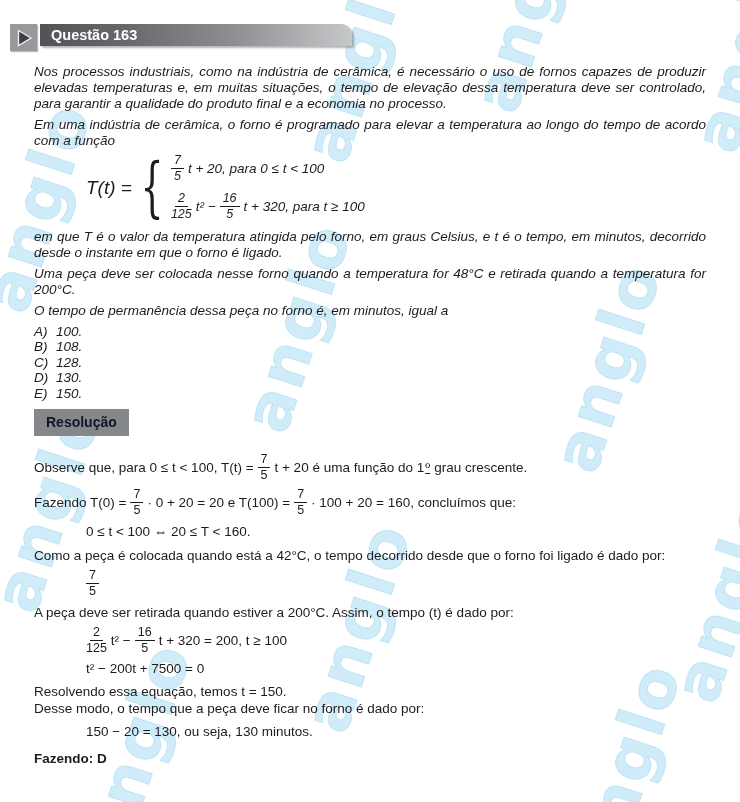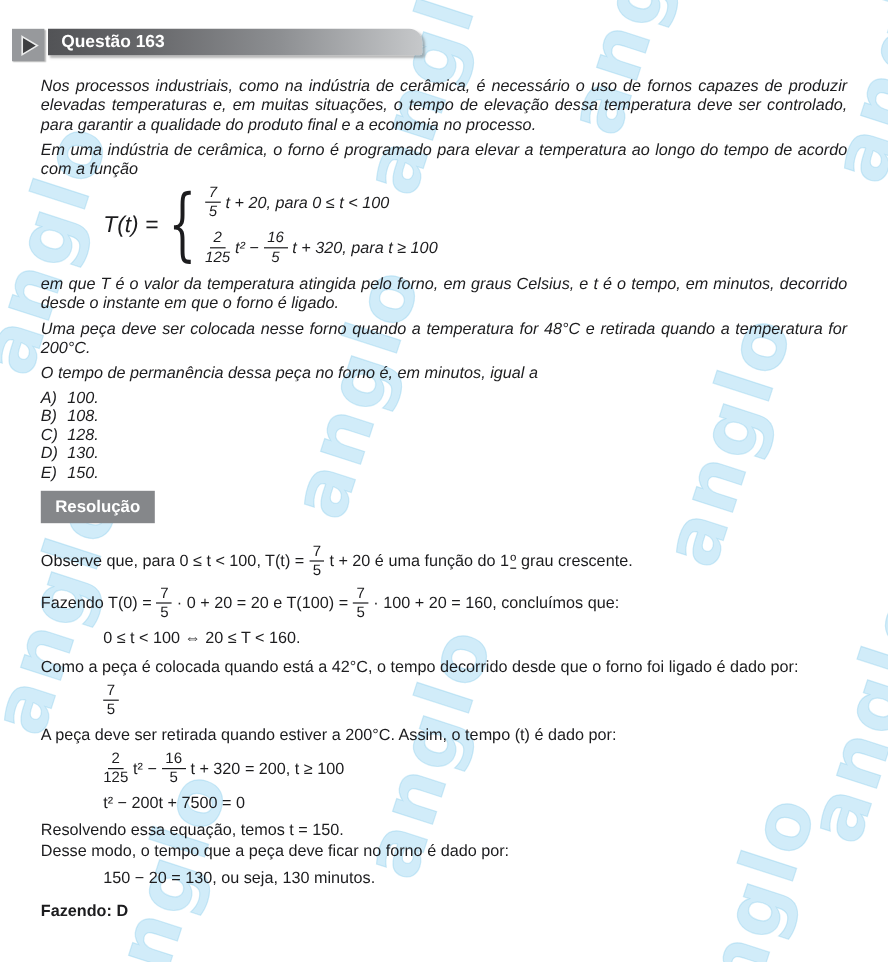--- a/index.html
+++ b/index.html
@@ -68,21 +68,21 @@
   .cases { display: flex; flex-direction: column; gap: 9px; }
   .case, .fline { display: flex; align-items: center; gap: 4px; font-size: 13.5px; }
 
   .options { margin-top: 5px; }
   .opt { display: flex; font-size: 13.5px; line-height: 15.5px; }
   .opt .letter { width: 22px; flex: none; }
 
   .res-box {
     display: inline-block;
     background: #85878a;
-    color: #ffffff; font-weight: bold; font-size: 14px; line-height: 1;
+    color: #0f172a; font-weight: bold; font-size: 14px; line-height: 1;
     padding: 6px 12px 7px 12px;
     margin: 8px 0 13px 0;
   }
 
   .resolution { font-style: normal; }
   .fline { margin: 4px 0 6px 0; }
   .indent { margin-left: 52px !important; }
   .tight { margin-bottom: 1px !important; }
   .mt { margin-top: 7px !important; }
   .answer { font-weight: bold; margin-top: 11px !important; }

